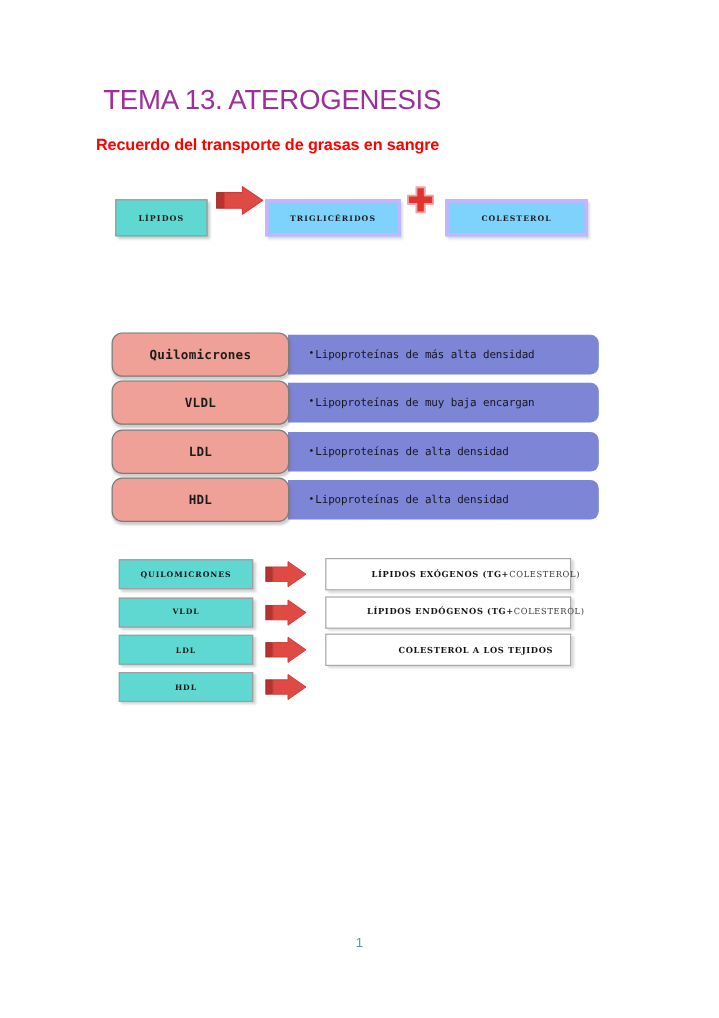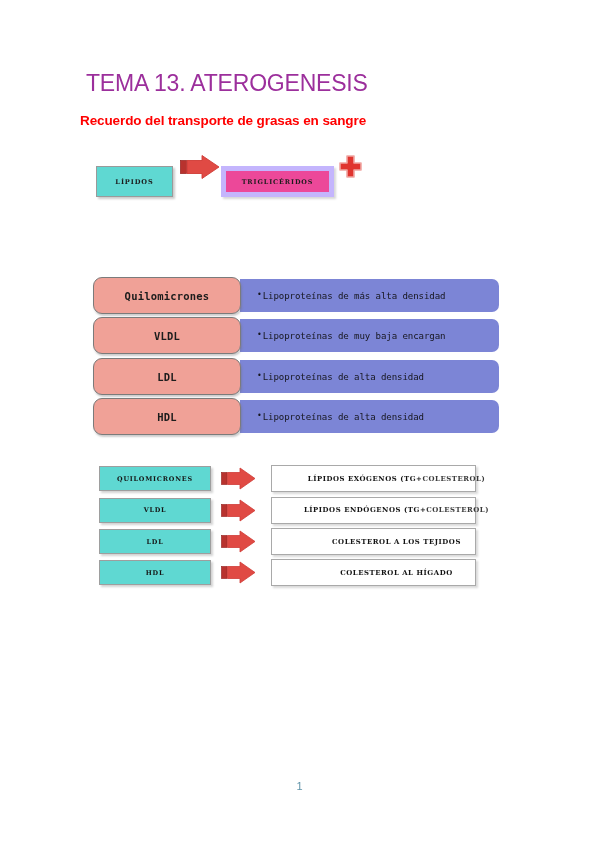--- a/index.html
+++ b/index.html
@@ -76,22 +76,22 @@
     color: #1b1b1b;
     text-align: center;
     margin-top: 15px;
   }
   .chip-teal {
     background: #5fd8d2;
     border: 1px solid #9a9a9a;
     box-shadow: 2px 2px 2px rgba(120,120,120,0.38);
   }
   .chip-white {
-    background: #ec4899;
-    border: 5px solid #c4b5fd;
+    background: #7dd3fc;
+    border: 3px solid #c4b5fd;
     box-shadow: 2px 2px 2px rgba(130,130,130,0.32);
   }
   #lipidos-box {
     left: 0px; top: 3px; width: 77px; height: 31px;
     font-size: 6.6px; letter-spacing: 0.9px;
   }
   #tg-box {
     left: 125px; top: 3px; width: 113px; height: 31px;
     font-size: 6.4px; letter-spacing: 0.9px;
   }
@@ -244,21 +244,21 @@
     justify-content: center;
     font-family: "DejaVu Serif", "Liberation Serif", serif;
     font-size: 6.9px;
     letter-spacing: 0.55px;
     color: #141414;
     box-shadow: 2px 2px 2px rgba(130,130,130,0.3);
     white-space: nowrap;
     padding-left: 46px;
   }
   .map-right .strong { font-weight: bold; }
-  .map-right .light  { font-weight: bold; color: #3a3a3a; }
+  .map-right .light  { font-weight: normal; color: #3a3a3a; }
 
   
   .page-number {
     position: absolute;
     left: 0;
     right: 0;
     top: 780px;
     text-align: center;
     font-size: 11px;
     color: #5f93a8;
@@ -287,20 +287,21 @@
     </span>
 
     <div class="chip chip-white" id="tg-box">TRIGLICÉRIDOS</div>
 
     <span class="cross">
       <svg viewBox="0 0 23 24" width="23" height="24" aria-hidden="true">
         <path d="M8 1 H15 V8 H22 V15 H15 V22 H8 V15 H1 V8 H8 Z" fill="#e0352f" stroke="#f0a6a2" stroke-width="1.6" stroke-linejoin="round"></path>
       </svg>
     </span>
 
+    <div class="chip chip-white" id="col-box">COLESTEROL</div>
   </div>
 
 
   <div class="lipo-table">
 
     <div class="lipo-row">
       <div class="lipo-name">Quilomicrones</div>
       <div class="lipo-desc">
         <span class="bullet">•</span>
         <span>Lipoproteínas de más alta densidad</span>
@@ -377,22 +378,18 @@
     </div>
 
     <div class="map-row">
       <div class="map-left">HDL</div>
       <span class="map-arrow arrow">
         <svg viewBox="0 0 35 23" width="35" height="23" aria-hidden="true">
           <rect x="0.5" y="5.5" width="5.5" height="12" fill="#b8322e" stroke="#9c2b28" stroke-width="0.7"></rect>
           <path d="M6.5 5.5 H19 V1 L34 11.5 L19 22 V17.5 H6.5 Z" fill="#e04a44" stroke="#cf3b36" stroke-width="0.8" stroke-linejoin="round"></path>
         </svg>
       </span>
-      <div class="map-right">
-        <span class="strong">COLESTEROL AL HÍGADO</span>
-          <span class="light"></span>
-      </div>
     </div>
   </div>
 
   <div class="page-number">1</div>
 
 </div>
 
 </body></html>

